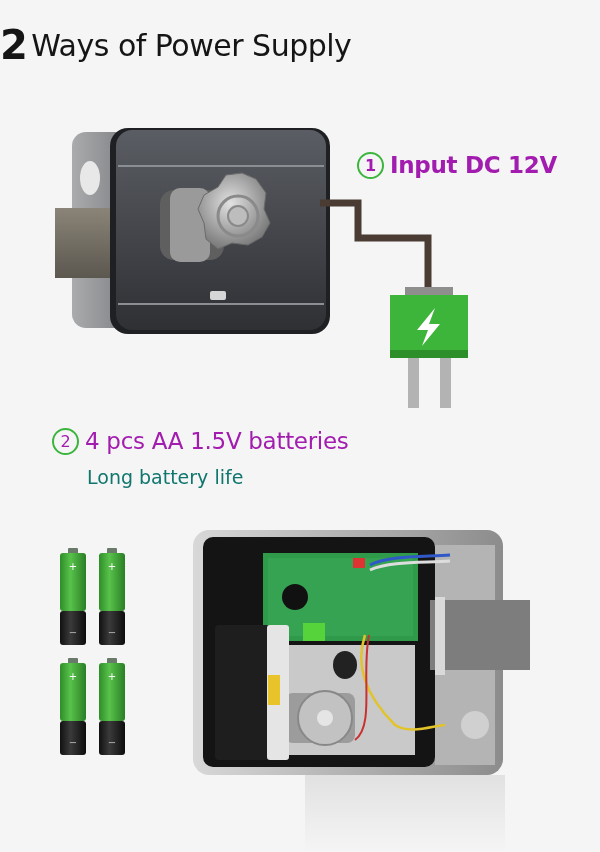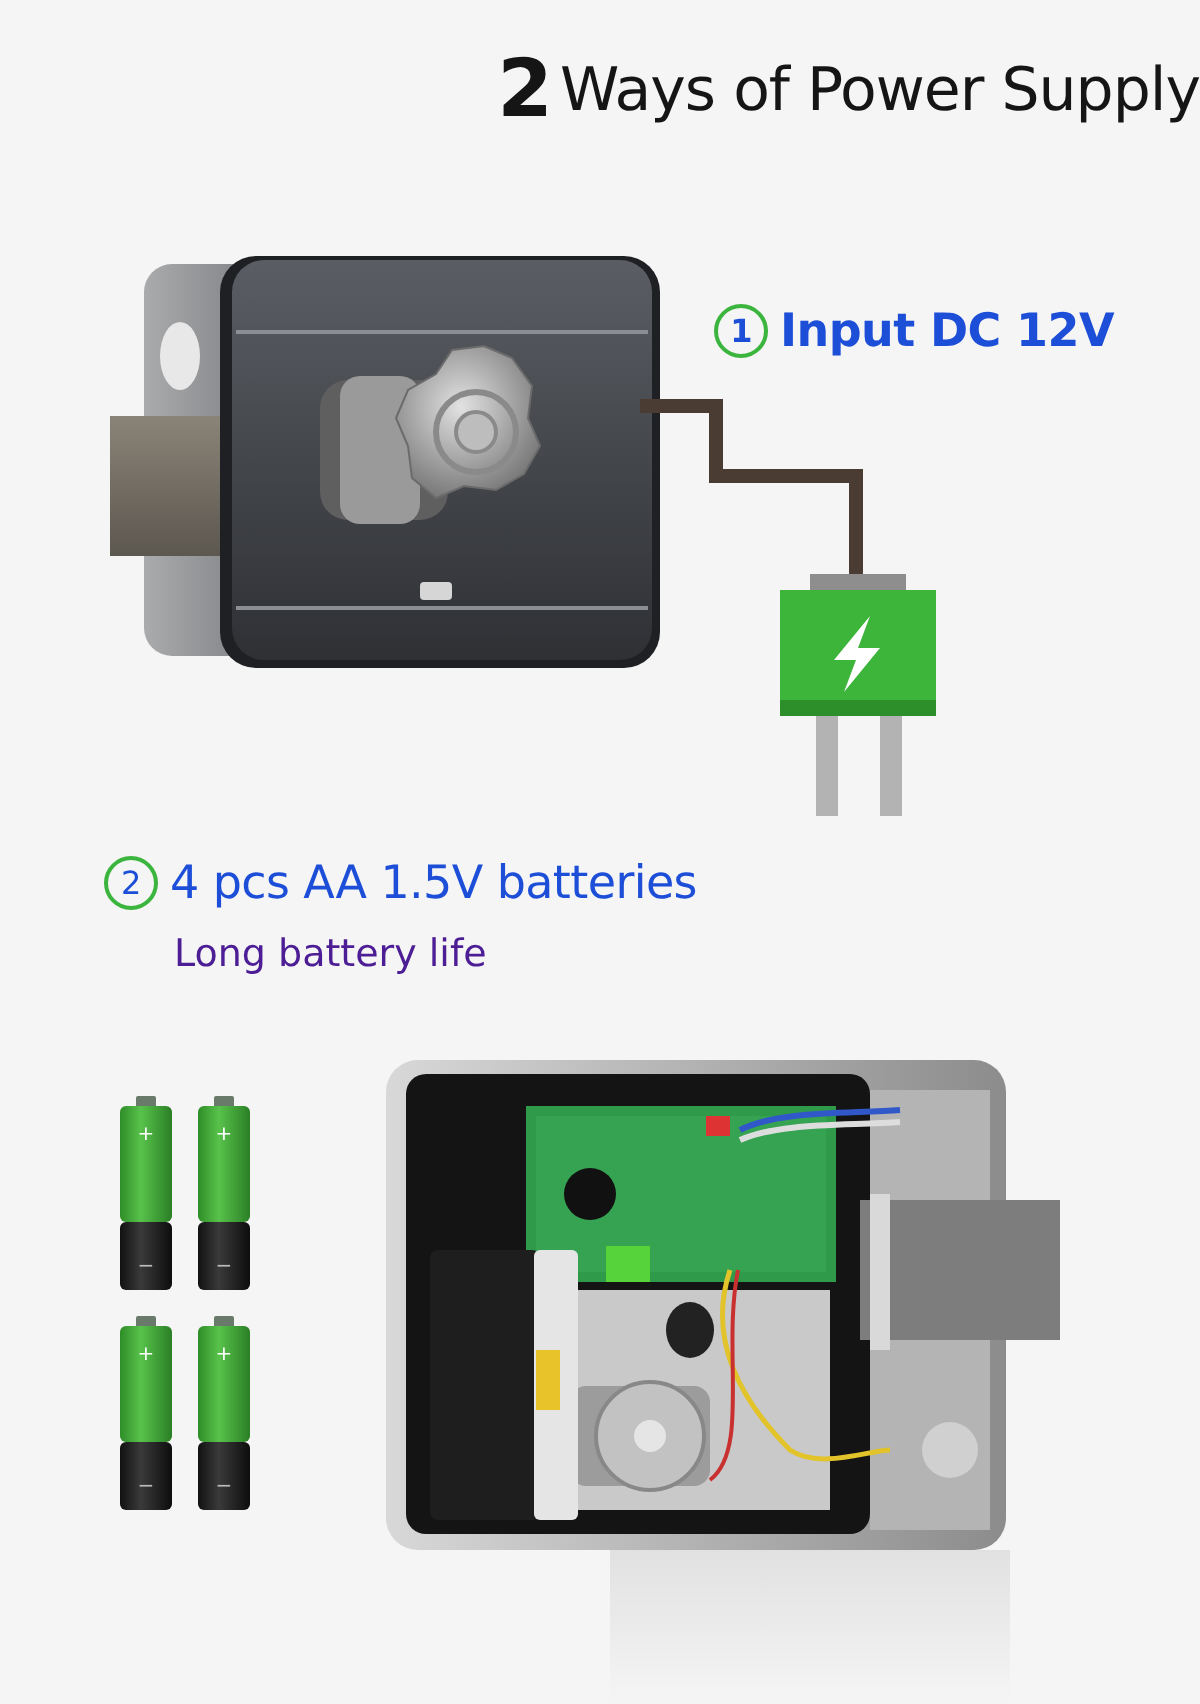--- a/index.html
+++ b/index.html
@@ -1,24 +1,24 @@
 <!DOCTYPE html>
 <html><head>
 <meta charset="utf-8">
 <style>
   html, body { margin: 0; padding: 0; }
   body { width: 600px; height: 852px; background: #f5f5f5; position: relative; overflow: hidden; font-family: "DejaVu Sans", sans-serif; }
   .abs { position: absolute; }
-  .title { left: 0; top: 22px; width: 600px; text-align: right; color: #151515; font-size: 30px; letter-spacing: -0.5px; }
+  .title { left: 0; top: 22px; width: 600px; text-align: left; color: #151515; font-size: 30px; letter-spacing: -0.5px; }
   .title .num { font-size: 40px; font-weight: bold; vertical-align: -3px; margin-right: 4px; }
-  .green { color: #1d4ed8; }
+  .green { color: #a21caf; }
   .opt1 { left: 357px; top: 152px; font-size: 23px; font-weight: bold; letter-spacing: -0.3px; }
   .opt2 { left: 52px; top: 428px; font-size: 23px; font-weight: normal; letter-spacing: -0.3px; }
   .circ { display: inline-block; width: 23px; height: 23px; border: 2.5px solid #3bb53d; border-radius: 50%; text-align: center; line-height: 23px; font-size: 16px; margin-right: 6px; vertical-align: 2px; box-sizing: content-box; }
-  .sub { left: 87px; top: 466px; font-size: 19px; color: #4c1d95; }
+  .sub { left: 87px; top: 466px; font-size: 19px; color: #0f766e; }
 </style>
 </head>
 <body>
 
 <div class="abs title">
   <span class="num">2</span><span>Ways of Power Supply</span>
 </div>
 
 <svg class="abs" style="left:50px;top:118px" width="300" height="230">
   <defs>

